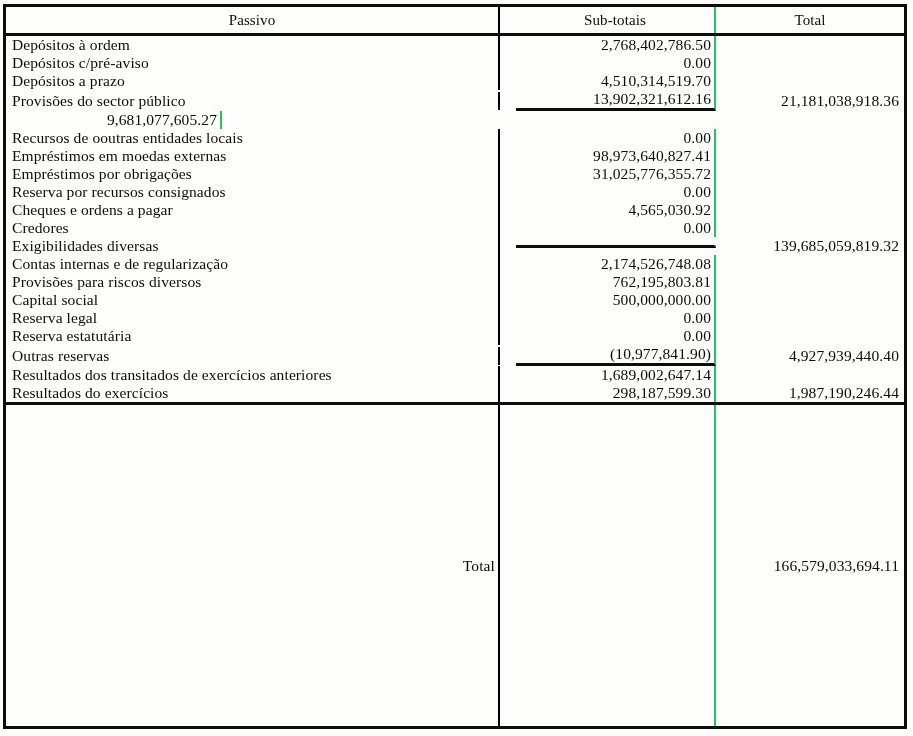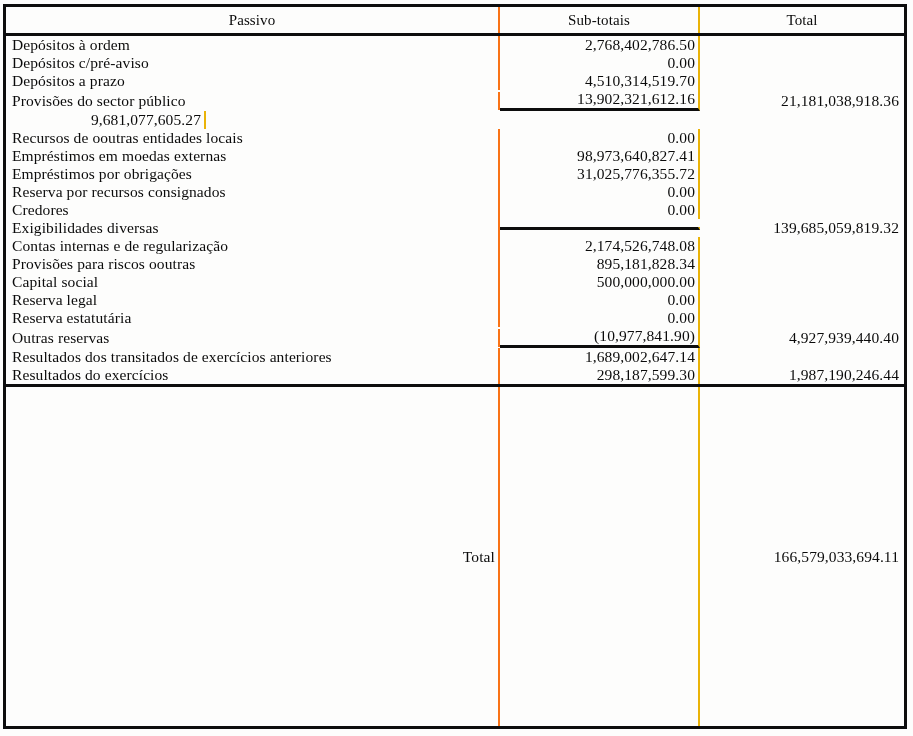--- a/index.html
+++ b/index.html
@@ -47,29 +47,30 @@
     height: 100%;
     display: flex;
     align-items: center;
     font-size: 15.5px;
     letter-spacing: 0.1px;
     white-space: nowrap;
     overflow: hidden;
   }
   .c1 {
     flex: 0 0 494px;
-    border-right: 2px solid #f97316;
+    border-right: 2px solid #000000;
     padding-left: 6px;
     justify-content: flex-start;
   }
   .c2 {
     flex: 0 0 200px;
-    border-right: 2px solid #eab308;
+    border-right: 2px solid #22c55e;
     padding-right: 3px;
     justify-content: flex-end;
+    margin-left: 16px;
   }
   .c3 {
     flex: 1 1 auto;
     padding-right: 5px;
     justify-content: flex-end;
   }
   .row.header .cell {
     justify-content: center;
     padding: 0;
     font-size: 15px;
@@ -141,42 +142,47 @@
     <div class="cell c2">31,025,776,355.72</div>
     <div class="cell c3"></div>
   </div>
 
   <div class="row">
     <div class="cell c1">Reserva por recursos consignados</div>
     <div class="cell c2">0.00</div>
     <div class="cell c3"></div>
   </div>
 
+  <div class="row">
+    <div class="cell c1">Cheques e ordens a pagar</div>
+    <div class="cell c2">4,565,030.92</div>
+    <div class="cell c3"></div>
+  </div>
 
   <div class="row">
     <div class="cell c1">Credores</div>
     <div class="cell c2">0.00</div>
     <div class="cell c3"></div>
   </div>
 
   <div class="row group-end">
     <div class="cell c1">Exigibilidades diversas</div>
     <div class="cell c2"></div>
     <div class="cell c3">139,685,059,819.32</div>
   </div>
 
   <div class="row">
     <div class="cell c1">Contas internas e de regularização</div>
     <div class="cell c2">2,174,526,748.08</div>
     <div class="cell c3"></div>
   </div>
 
   <div class="row">
-    <div class="cell c1">Provisões para riscos ooutras</div>
-    <div class="cell c2">895,181,828.34</div>
+    <div class="cell c1">Provisões para riscos diversos</div>
+    <div class="cell c2">762,195,803.81</div>
     <div class="cell c3"></div>
   </div>
 
   <div class="row">
     <div class="cell c1">Capital social</div>
     <div class="cell c2">500,000,000.00</div>
     <div class="cell c3"></div>
   </div>
 
   <div class="row">

